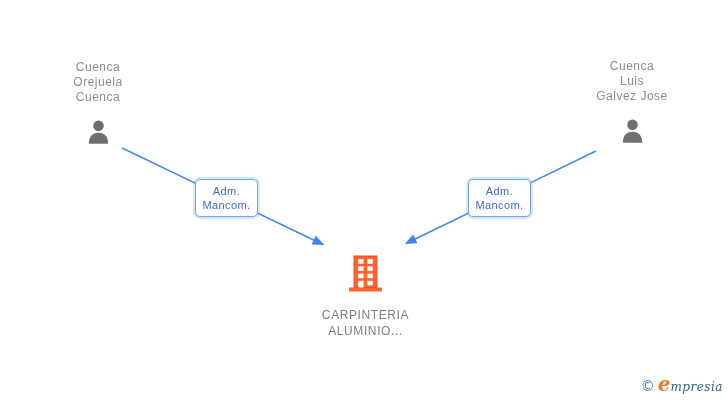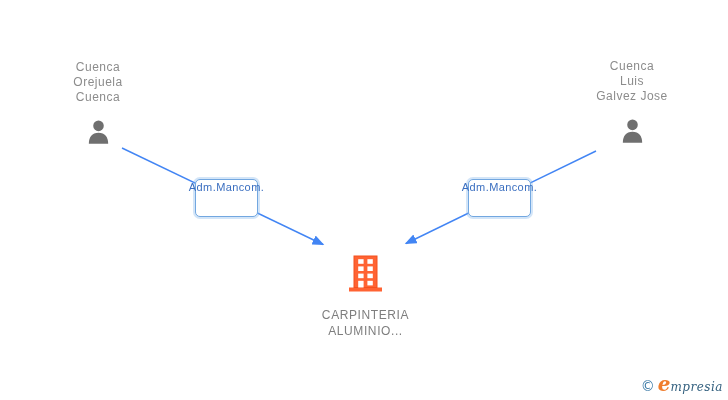--- a/index.html
+++ b/index.html
@@ -40,21 +40,21 @@
   .relation-badge {
     position: absolute;
     width: 61px;
     height: 36px;
     background: #ffffff;
     border: 1px solid #72a7e0;
     box-shadow: 0 0 0 2px rgba(130, 180, 235, 0.35);
     border-radius: 5px;
     z-index: 2;
     display: flex;
-    flex-direction: row;
+    flex-direction: column;
     justify-content: center;
     text-align: center;
     cursor: pointer;
   }
   .relation-badge .badge-line {
     font-size: 11px;
     line-height: 14px;
     color: #3b6fc0;
     letter-spacing: 0.4px;
   }

